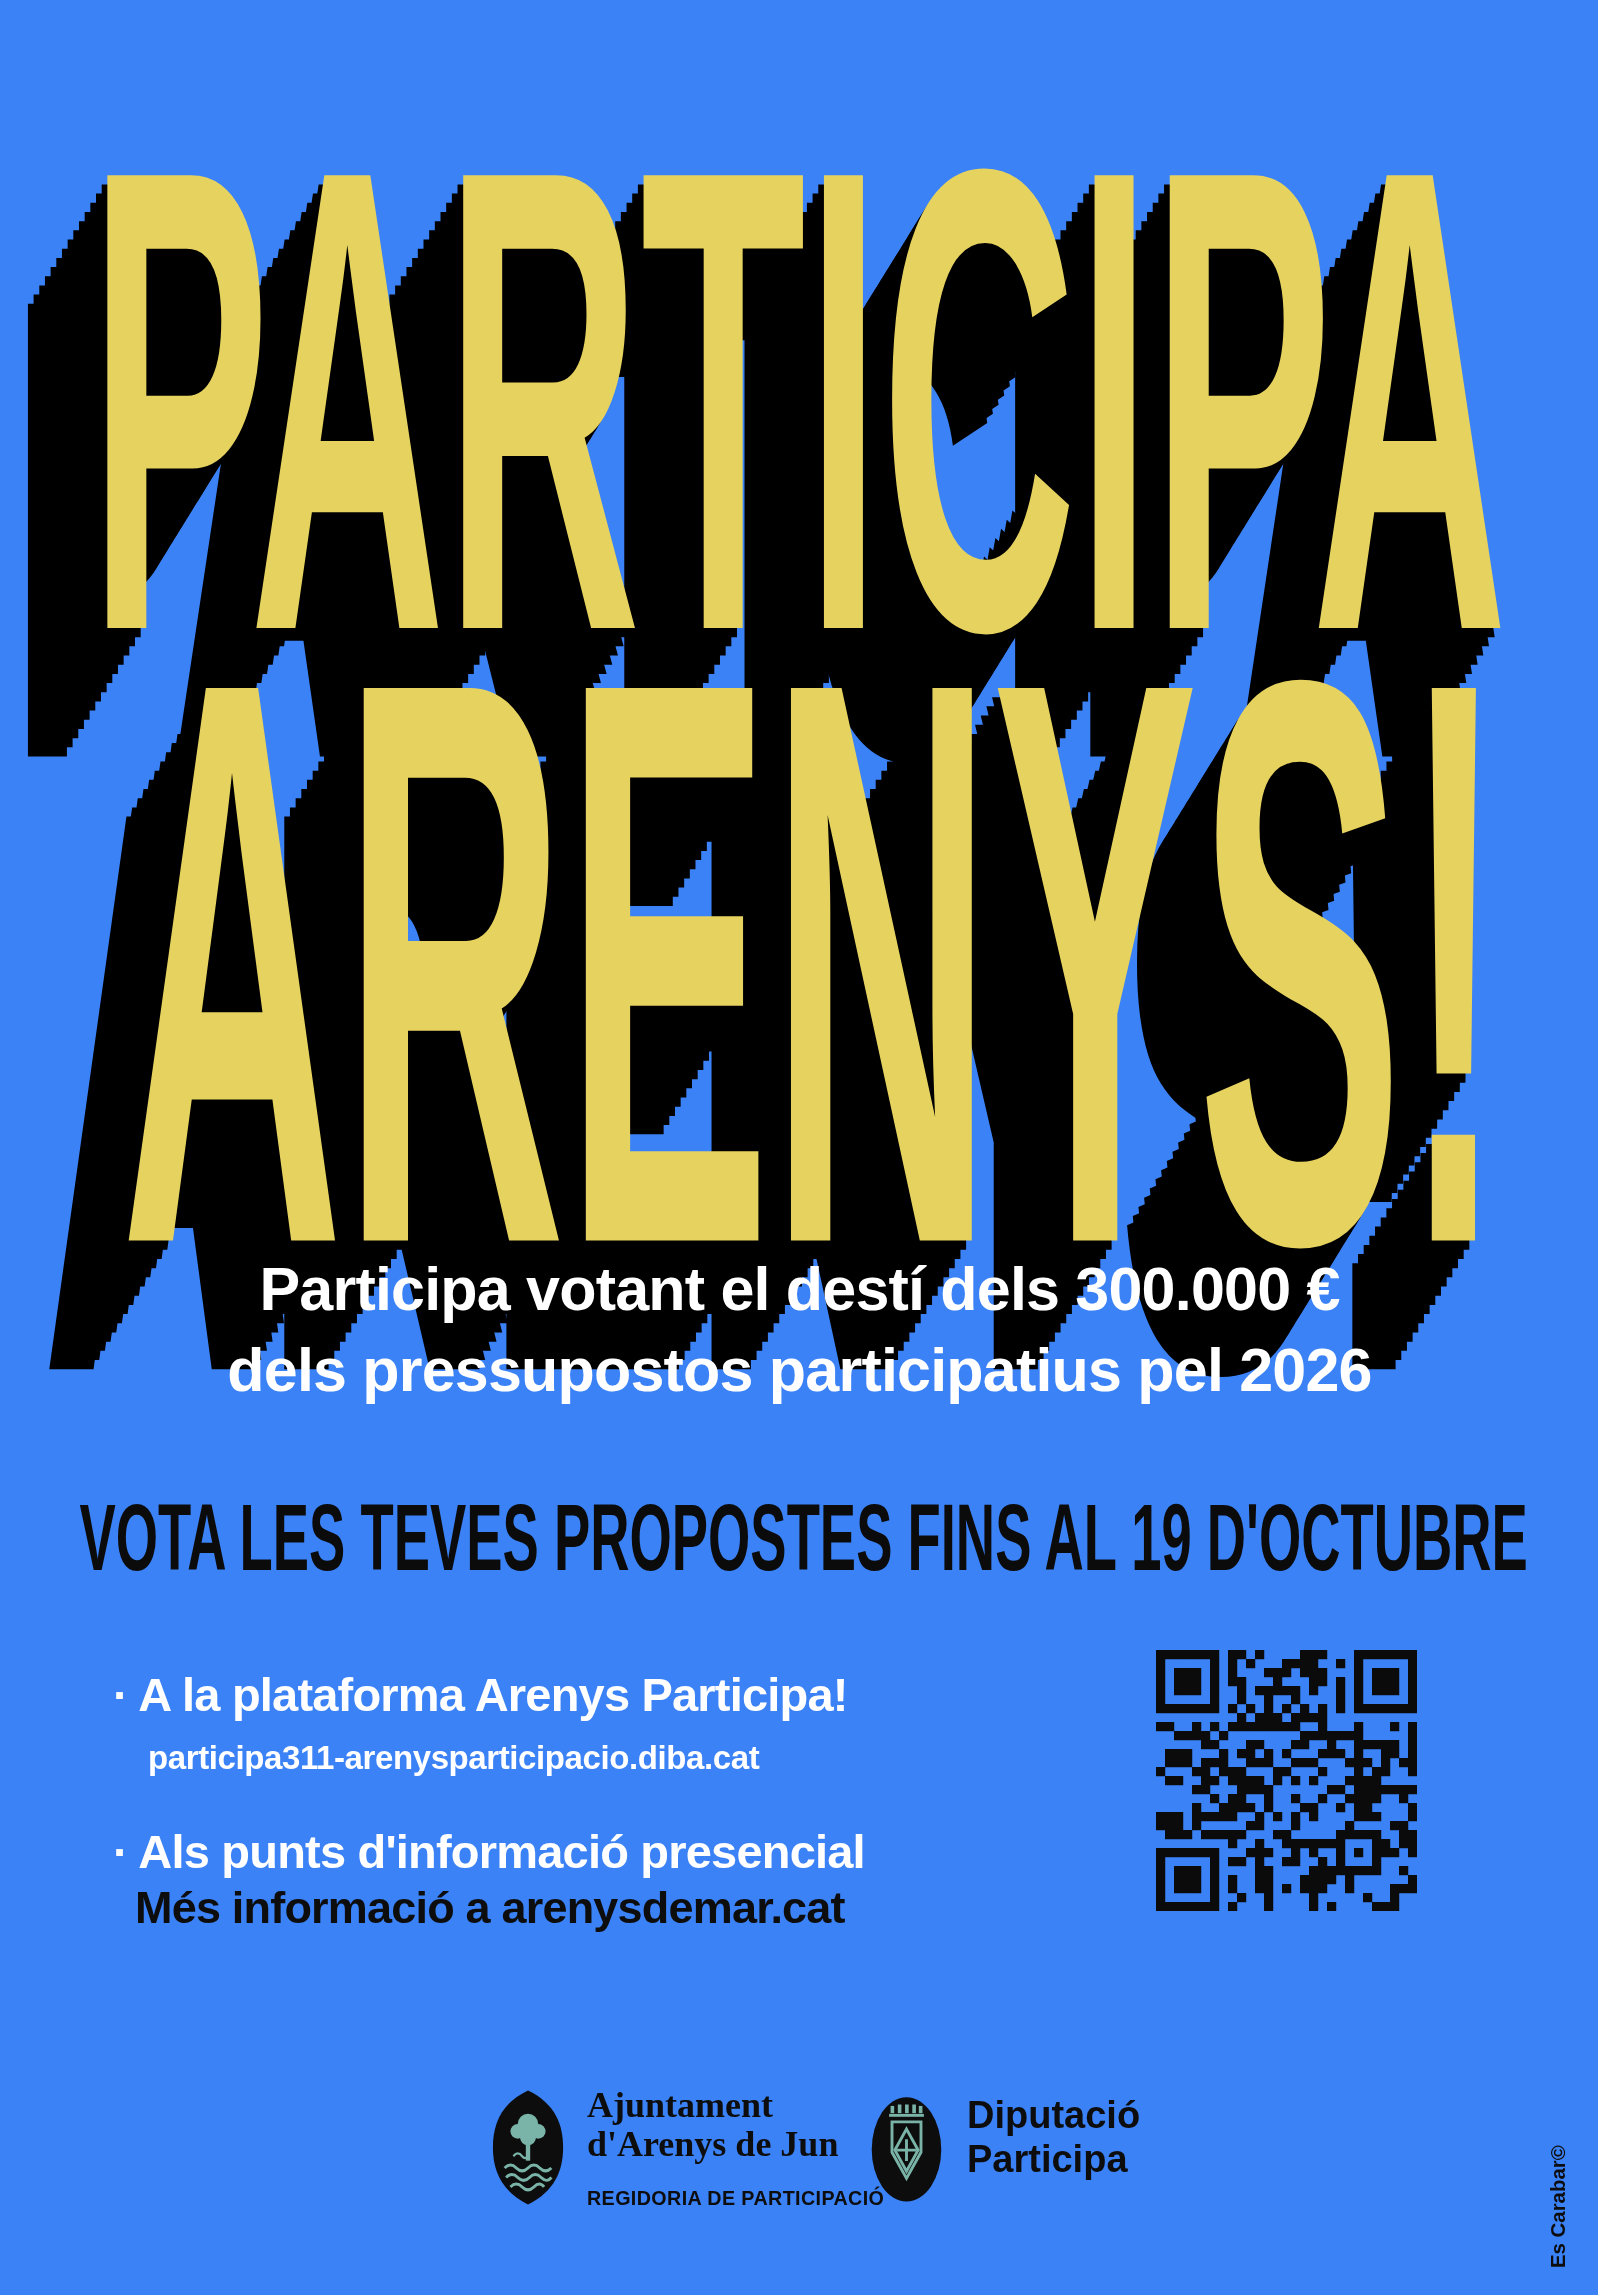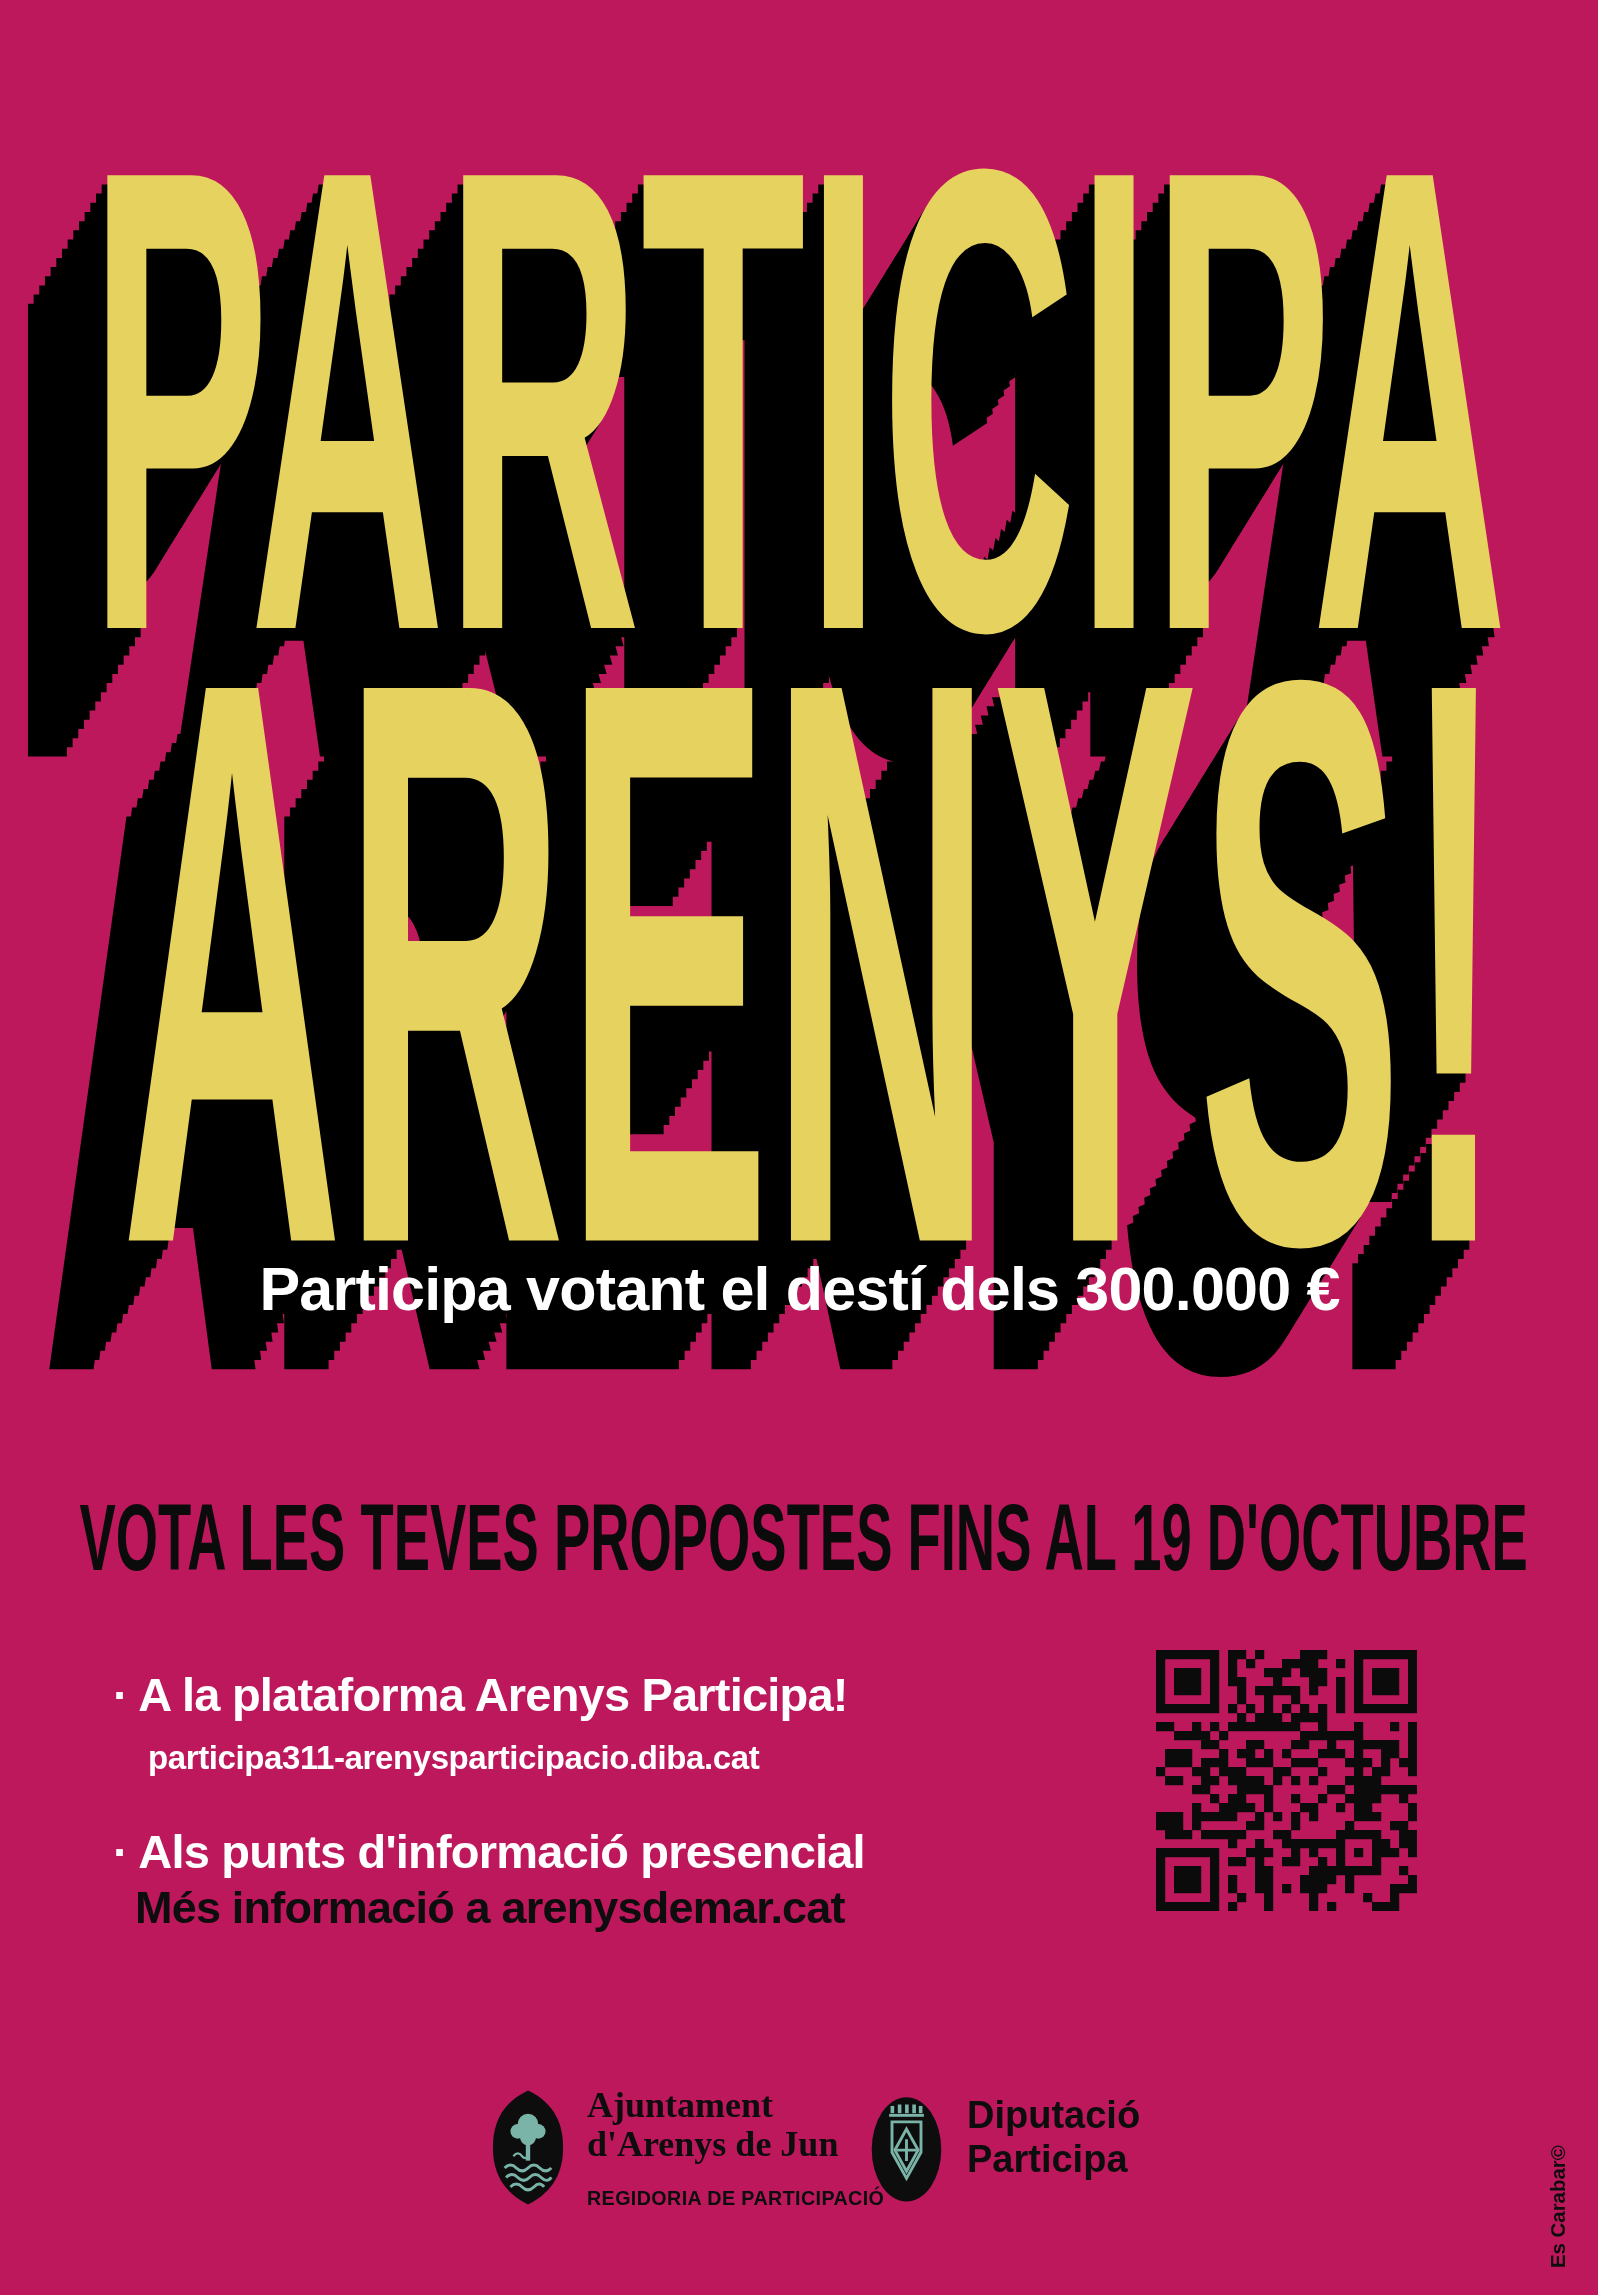--- a/index.html
+++ b/index.html
@@ -1,18 +1,18 @@
 <!DOCTYPE html>
 <html style="font-size:12px"><head>
 <meta charset="utf-8">
 <style>
   html,body{margin:0;padding:0;background:#555;}
   .poster{
     position:relative;width:1599px;height:2295px;overflow:hidden;
-    background:#be185d;
+    background:#3b82f6;
     font-family:"Liberation Sans",sans-serif;
   }
   svg text{font-family:"Liberation Sans",sans-serif;font-weight:bold;}
   .headline-svg{position:absolute;left:0;top:0;}
   .vota-svg{position:absolute;left:0;top:1460px;}
   .subtitle{
     position:absolute;left:0;top:1249px;width:1599px;
     text-align:center;color:#FFFFFF;font-weight:bold;
     font-size:61px;line-height:81px;letter-spacing:-0.8px;
   }
@@ -83,20 +83,21 @@
         <use href="#hl2t" fill="#000000" transform="translate(130,1688.5714285714287) scale(1,3.54)"></use>
         <use href="#hl2t" fill="#000000" transform="translate(137.5,1676.4285714285713) scale(1,3.54)"></use>
         <use href="#hl2t" fill="#000000" transform="translate(145,1664.2857142857142) scale(1,3.54)"></use>
         <use href="#hl2t" fill="#000000" transform="translate(152.5,1652.142857142857) scale(1,3.54)"></use>
         <use href="#hl2t" fill="#E6D25F" transform="translate(160,1640) scale(1,3.54)"></use>
       </g>
   </svg>
 
   <div class="subtitle">
     <div>Participa votant el destí dels 300.000 €</div>
+    <div>dels pressupostos participatius pel 2026</div>
   </div>
 
   <svg class="vota-svg" width="1599" height="144" viewBox="0 0 2114 190">
     <g transform="translate(105,145) scale(1,2.09)">
       <text font-size="60" fill="#0B0B0B" textLength="1915" lengthAdjust="spacingAndGlyphs">VOTA LES TEVES PROPOSTES FINS AL 19 D'OCTUBRE</text>
     </g>
   </svg>
 
   <div class="bullets">
     <div class="bullet">· A la plataforma Arenys Participa!</div>

